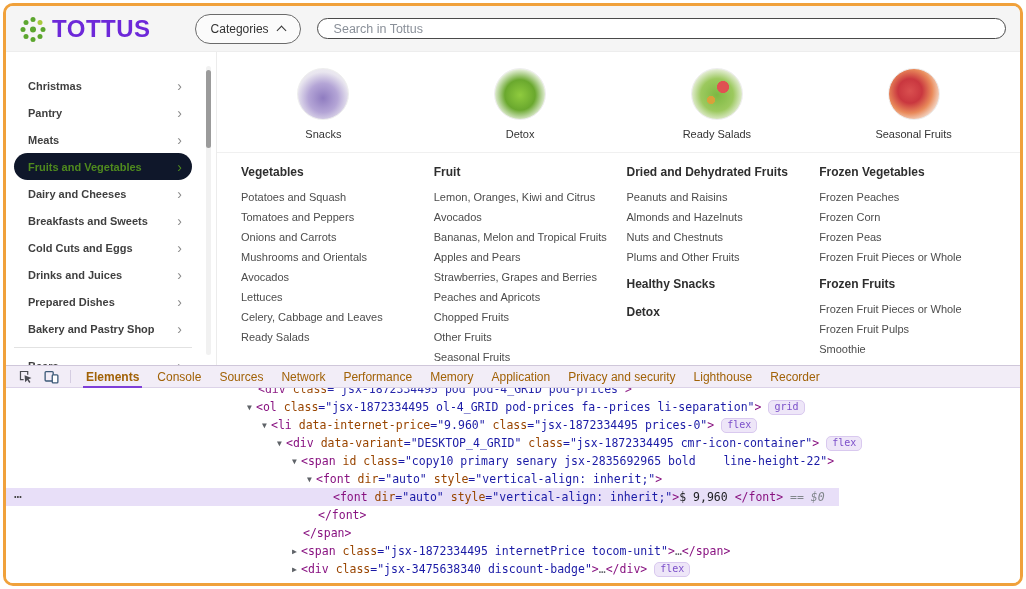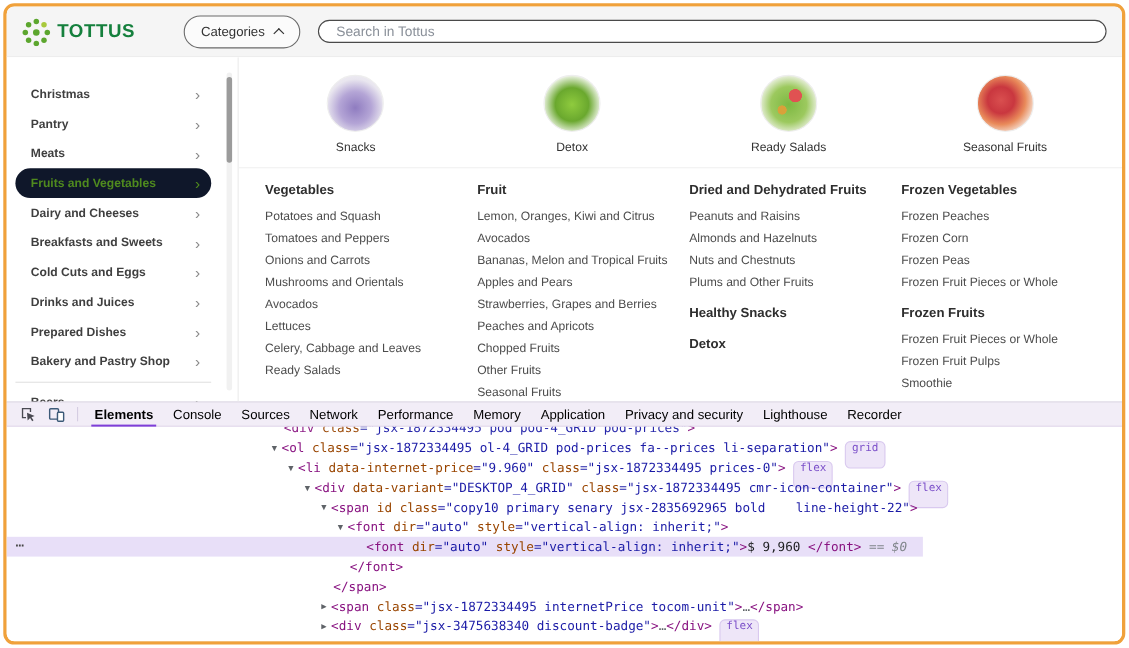--- a/index.html
+++ b/index.html
@@ -4,21 +4,21 @@
 <style>
   * { box-sizing: border-box; margin: 0; padding: 0; }
   html,body { width:1026px; height:589px; background:#fff; font-family:"Liberation Sans",sans-serif; }
   .frame { position:absolute; left:3px; top:3px; right:3px; bottom:3px; border:3px solid #F0A13B;
            border-radius:10px; overflow:hidden; background:#fff; display:flex; flex-direction:column; }
 
   
   .site-header { height:46px; flex:0 0 46px; background:#f5f5f5; display:flex; align-items:center;
                  padding:0 14px; border-bottom:1px solid #ededed; }
   .logo { display:flex; align-items:center; gap:6px; cursor:pointer; }
-  .logo-text { font-size:17px; font-weight:800; color:#15803d; letter-spacing:.5px; }
+  .logo-text { font-size:24px; font-weight:800; color:#6d28d9; letter-spacing:.5px; }
   .cat-btn { display:flex; align-items:center; gap:9px; height:30px; padding:0 15px; margin-left:44px;
              border:1px solid #6b6b6b; border-radius:16px; background:#fbfbfb; font-size:12px; color:#333;
              font-family:inherit; cursor:pointer; }
   .chev-up { width:7px; height:7px; border-left:1.6px solid #333; border-top:1.6px solid #333;
              transform:rotate(45deg); margin-top:3px; }
   .search { flex:1; margin-left:16px; }
   .search input { width:100%; height:21px; border:1.4px solid #4a4a4a; border-radius:16px; padding:0 16px;
                   font-size:12.5px; background:#fff; outline:none; font-family:inherit; color:#333; }
   .search input::placeholder { color:#8a9099; }
 
@@ -52,39 +52,39 @@
   .col-title:not(:first-child) { margin-top:14px; }
   .col-item { font-size:11px; color:#4c4c4c; margin-bottom:8px; cursor:pointer; }
 
   
   .devtools { height:218px; flex:0 0 218px; display:flex; flex-direction:column; border-top:1px solid #cfc7da; }
   .dt-bar { height:22px; flex:0 0 22px; background:#F2EDF7; border-bottom:1px solid #DCD3E8;
             display:flex; align-items:stretch; padding-left:6px; }
   .dt-icon { width:26px; display:flex; align-items:center; justify-content:center; cursor:pointer; }
   .dt-sep { width:1px; background:#d5cde2; margin:4px 6px; }
   .dt-tabs { display:flex; height:100%; }
-  .dt-tab { padding:0 9px; font-size:12px; color:#000000; display:flex; align-items:center;
+  .dt-tab { padding:0 9px; font-size:12px; color:#a16207; display:flex; align-items:center;
             position:relative; cursor:pointer; white-space:nowrap; }
   .dt-tab.active { font-weight:700; }
   .dt-tab.active::after { content:''; position:absolute; left:6px; right:6px; bottom:-1px; height:2px; background:#7E3FD8; }
   .dt-code { flex:1; background:#fff; overflow:hidden; position:relative;
              font-family:"DejaVu Sans Mono",monospace; font-size:11.5px; }
   .code-line { position:relative; height:18px; line-height:18px; white-space:pre; cursor:pointer; }
   .code-line.clipped { margin-top:-8px; opacity:.95; }
   .code-line.sel { background:#E8DFF8; width:fit-content; min-width:756px; padding-right:14px; }
   .gutter { position:absolute; left:8px; top:0; color:#444; font-size:13px; }
   .arrow { display:inline-block; width:13px; margin-left:-15px; font-size:8px; color:#5f6368; vertical-align:1px; text-align:center; }
   .tk-p { color:#881280; }
   .tk-a { color:#994500; }
   .tk-v { color:#1A1AA6; }
   .tk-t { color:#202124; }
   .tk-g { color:#5f6368; }
   .tk-e { color:#80868b; font-style:italic; }
   .badge { display:inline-block; margin-left:7px; padding:0 5px; border-radius:5px; background:#EEE6F8;
-           border:1px solid #D9C9EF; color:#7B4FC9; font-size:10px; height:25px; line-height:12px; vertical-align:1px; }
+           border:1px solid #D9C9EF; color:#7B4FC9; font-size:10px; height:15px; line-height:12px; vertical-align:1px; }
 </style>
 </head>
 <body>
 
 <div class="frame">
 
   <header class="site-header">
     <div class="logo">
       <svg width="26" height="26" viewBox="0 0 26 26">
         <g fill="#5CA62E">

